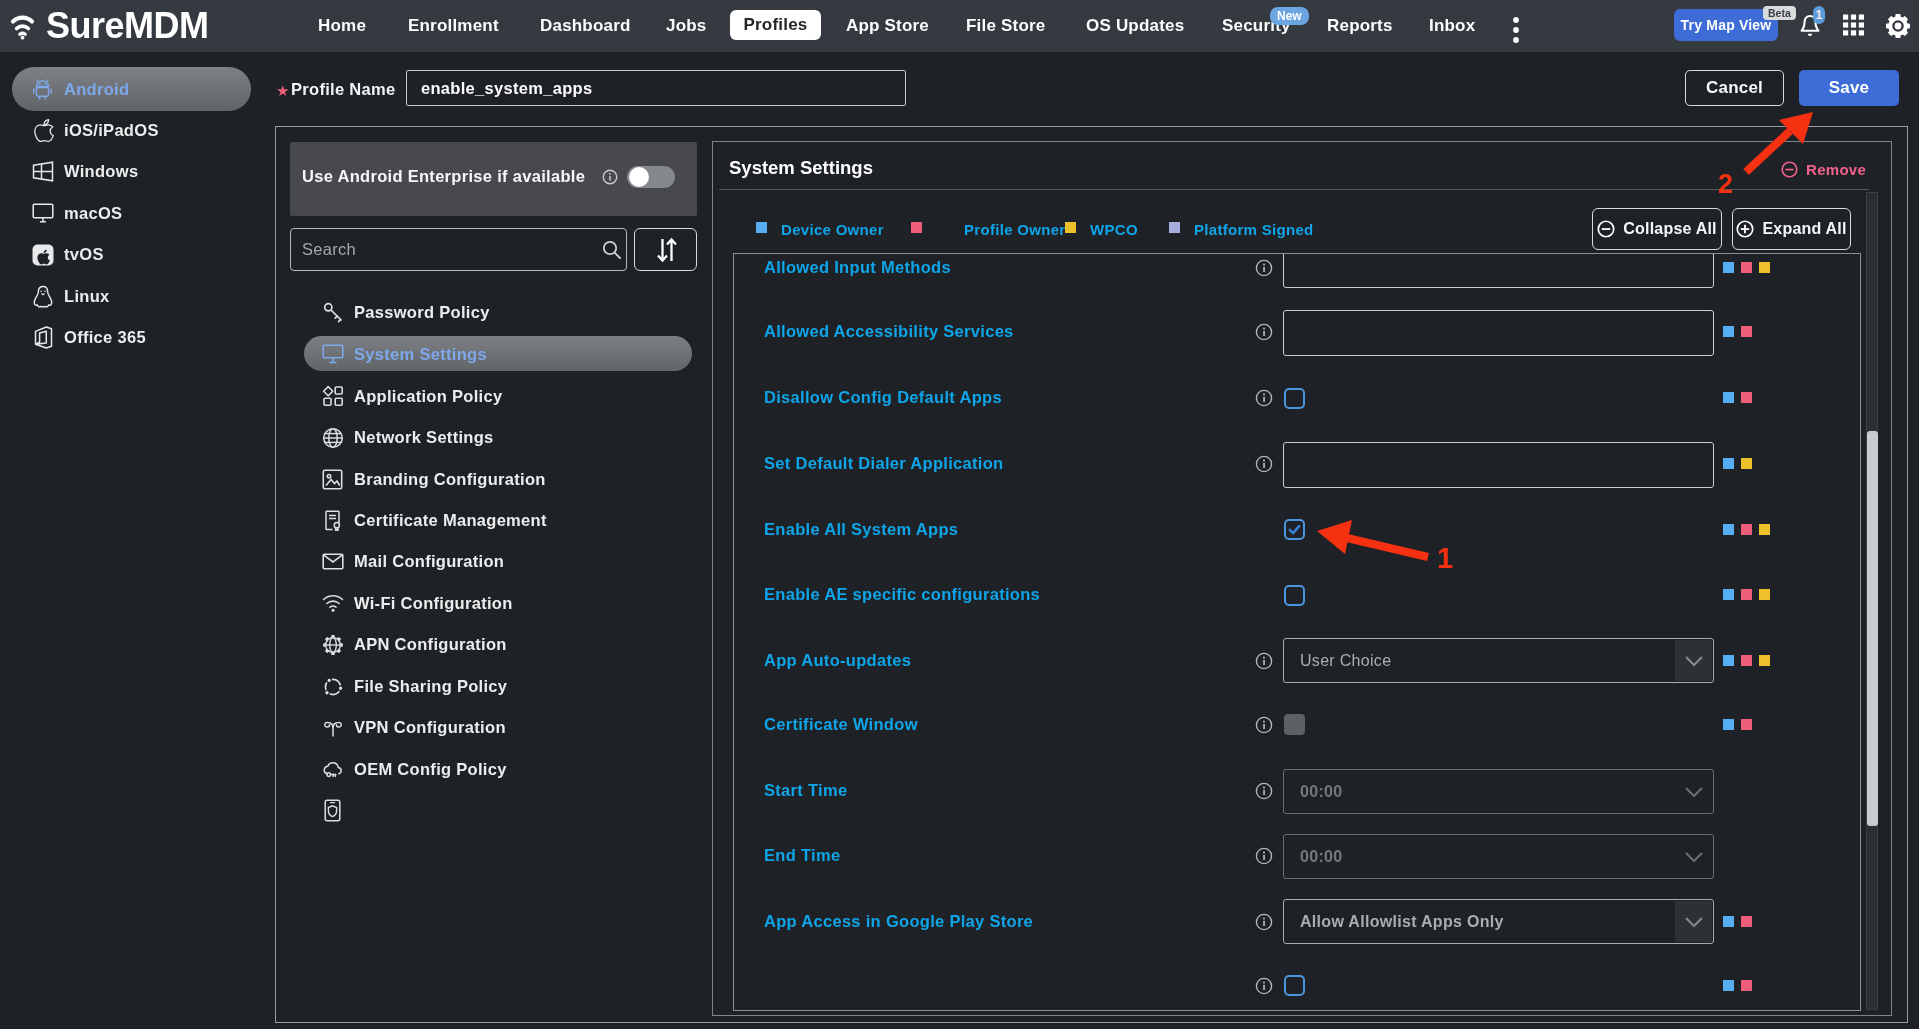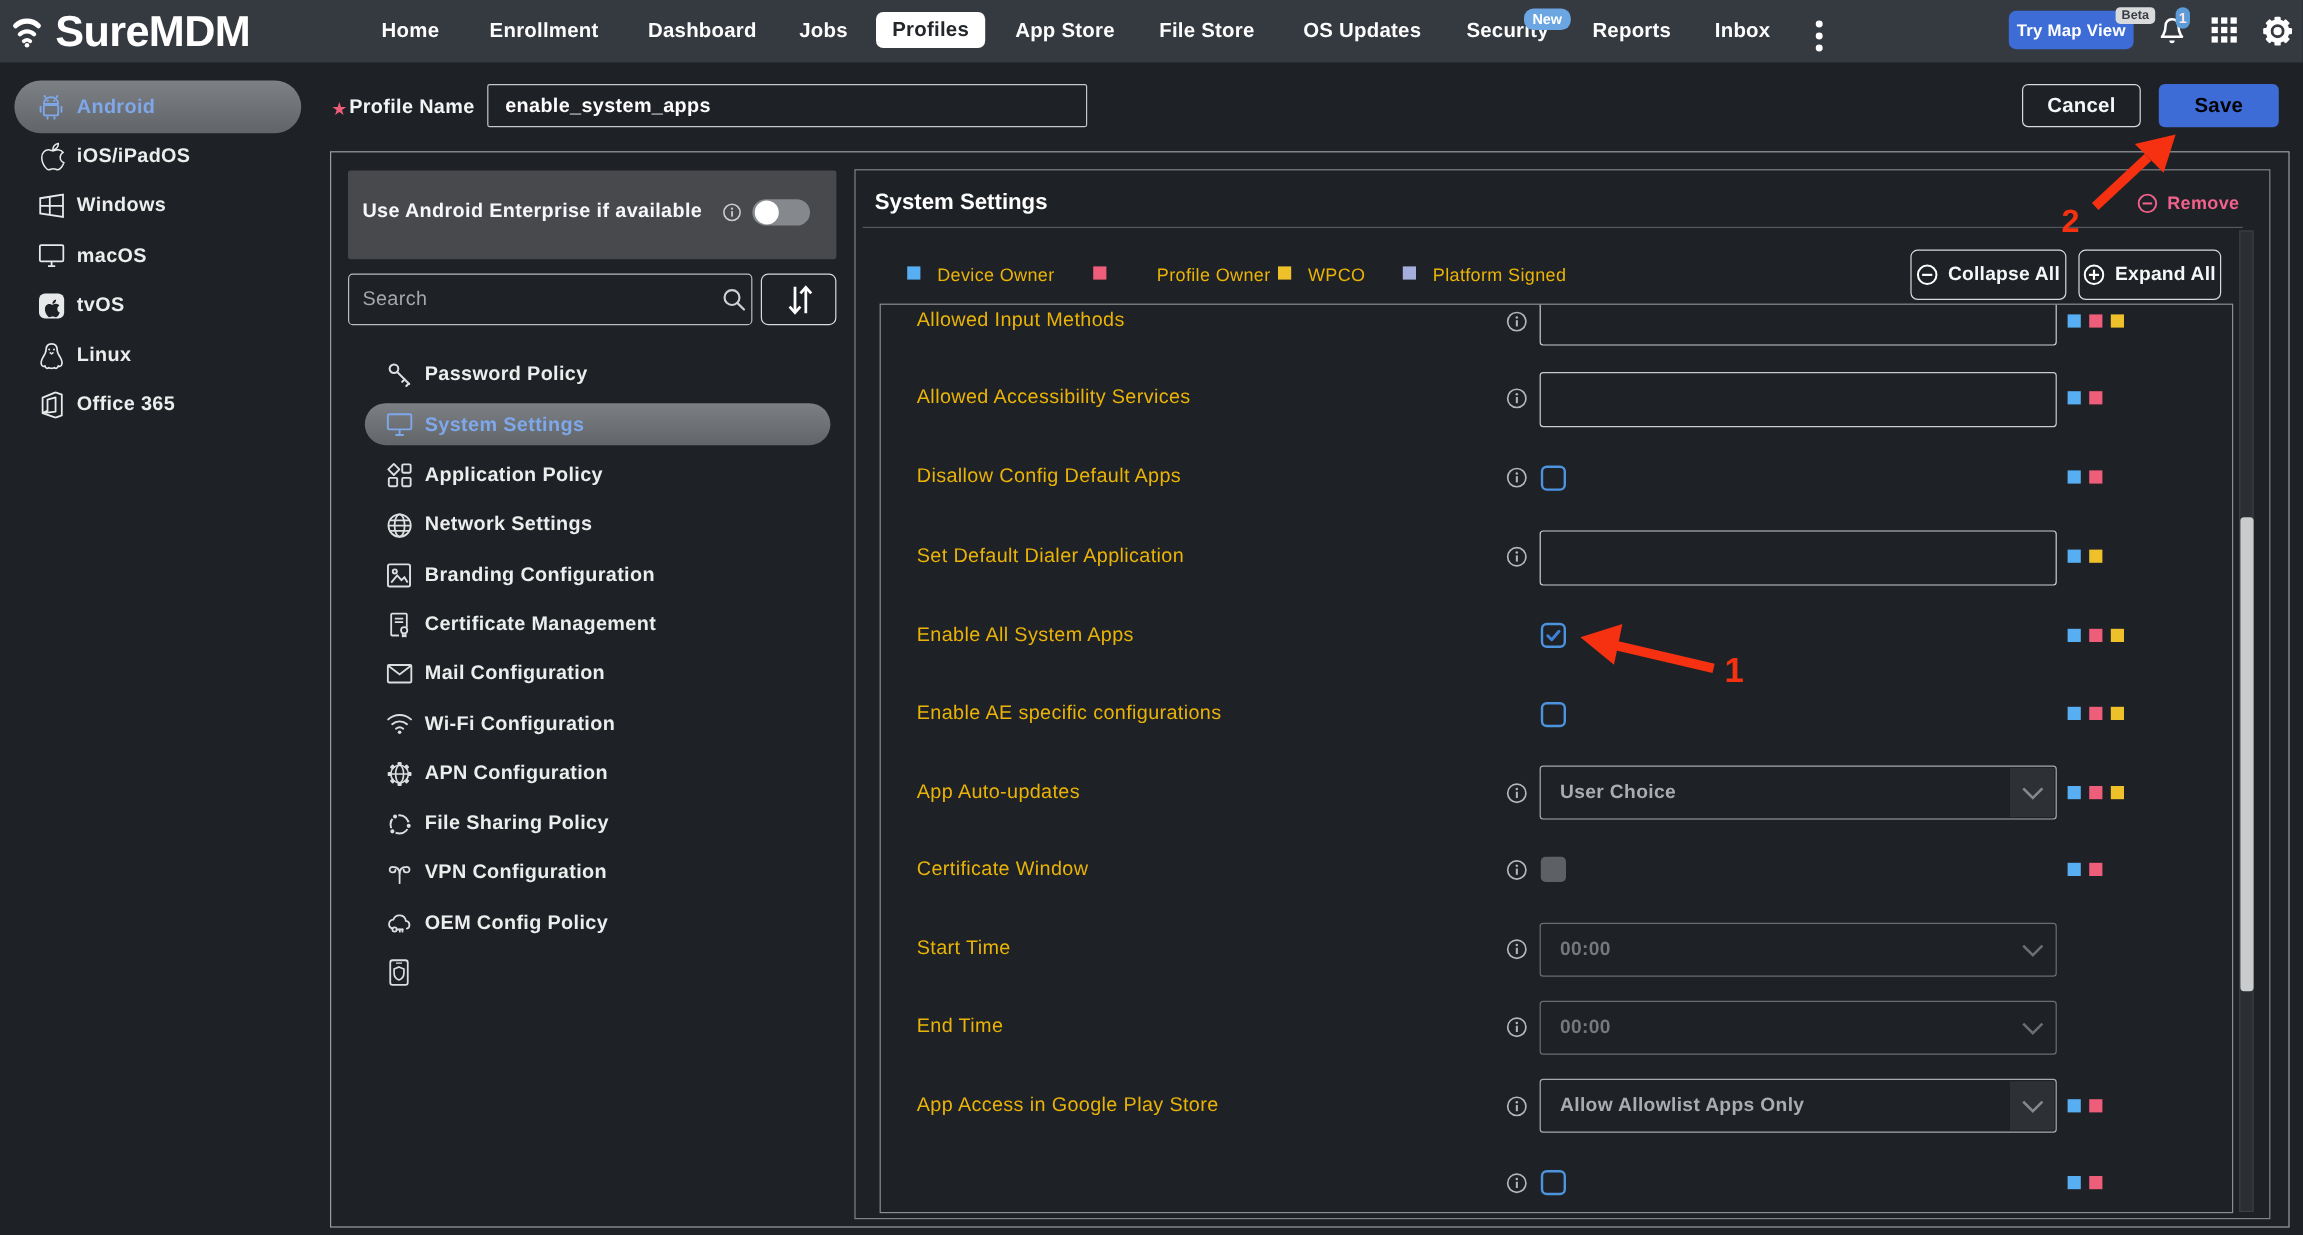--- a/index.html
+++ b/index.html
@@ -2,21 +2,21 @@
 <html><head>
 <meta charset="utf-8">
 <style>
 html,body{margin:0;padding:0}
 body{width:1919px;height:1029px;background:#1e2125;font-family:"Liberation Sans",sans-serif;overflow:hidden}
 .page{position:relative;width:1919px;height:1029px;overflow:hidden}
 .abs{position:absolute}
 .nav{position:absolute;top:0;height:52px;display:flex;align-items:center;color:#fdfdfe;font-weight:700;font-size:17px;letter-spacing:.2px}
 .mi{position:absolute;display:flex;align-items:center;color:#eceded;font-weight:700;font-size:16.5px;letter-spacing:.3px;height:36px}
 .osi{position:absolute;display:flex;align-items:center;color:#eceded;font-weight:700;font-size:16.5px;letter-spacing:.3px;height:36px}
-.lbl{position:absolute;color:#eab308;font-weight:400;font-size:16.5px;letter-spacing:.3px}
+.lbl{position:absolute;color:#0ea5e9;font-weight:700;font-size:16.5px;letter-spacing:.3px}
 .legsq{position:absolute;width:11px;height:11px}
 .btn{position:absolute;display:flex;align-items:center;justify-content:center;border:1px solid #d8dadc;border-radius:6px;color:#f6f7f8;font-weight:700;font-size:16px;letter-spacing:.2px;box-sizing:border-box}
 .inp{position:absolute;box-sizing:border-box;background:transparent;border:1px solid #cbced0;border-radius:3px}
 .sel{position:absolute;box-sizing:border-box;border:1px solid #a8abae;border-radius:3px;display:flex;align-items:center}
 .cb{position:absolute;width:21px;height:21px;box-sizing:border-box;border:2px solid #4d94e0;border-radius:5px}
 .cb svg{display:block}
 .info{position:absolute;width:18px;height:18px}
 </style>
 </head>
 <body>
@@ -90,21 +90,21 @@
 <circle cx="13" cy="13" r="7.8" fill="none" stroke="#fff" stroke-width="4"></circle>
 <circle cx="13" cy="13" r="3.4" fill="#fff"></circle>
 </svg>
 </div>
 
 <div class="abs" style="left:276px;top:82px;color:#ee5d79;font-size:15px">★</div>
 <div class="abs" style="left:291px;top:80px;color:#f3f4f5;font-weight:700;font-size:16.5px;letter-spacing:.3px">Profile Name</div>
 <div class="inp" style="left:406px;top:70px;width:500px;height:36px;border-color:#c6c8ca;border-radius:2px"></div>
 <div class="abs" style="left:421px;top:79px;color:#fdfdfe;font-weight:700;font-size:16.5px;letter-spacing:.3px">enable_system_apps</div>
 <div class="btn" style="left:1685px;top:70px;width:99px;height:36px;border-radius:5px;border-width:1.5px;font-size:17px">Cancel</div>
-<div class="abs" style="left:1799px;top:70px;width:100px;height:36px;background:#3d6cd7;border-radius:5px;display:flex;align-items:center;justify-content:center;color:#000000;font-weight:700;font-size:17px;letter-spacing:.2px">Save</div>
+<div class="abs" style="left:1799px;top:70px;width:100px;height:36px;background:#3d6cd7;border-radius:5px;display:flex;align-items:center;justify-content:center;color:#ffffff;font-weight:700;font-size:17px;letter-spacing:.2px">Save</div>
 
 <div class="abs" style="left:12px;top:67px;width:239px;height:44px;background:linear-gradient(#7d8084,#616469);border-radius:22px"></div>
 <div class="osi" style="left:64px;top:71px;color:#7ea8ea">Android</div>
 <div class="osi" style="left:64px;top:112px">iOS/iPadOS</div>
 <div class="osi" style="left:64px;top:153px">Windows</div>
 <div class="osi" style="left:64px;top:195px">macOS</div>
 <div class="osi" style="left:64px;top:236px">tvOS</div>
 <div class="osi" style="left:64px;top:278px">Linux</div>
 <div class="osi" style="left:64px;top:319px">Office 365</div>
 <div id="osicons">
@@ -427,21 +427,21 @@
 <div class="legsq" style="left:1007px;top:335px;background:#ee5d79"></div>
 <div class="legsq" style="left:1025px;top:335px;background:#eec12a"></div>
 
 <div class="lbl" style="left:30px;top:397px">App Auto-updates</div>
 <div class="info" style="left:521px;top:398px"><svg width="18" height="18" viewBox="0 0 18 18">
             <circle cx="9" cy="9" r="7.6" fill="none" stroke="#b4b6b9" stroke-width="1.4"></circle>
             <rect x="8.2" y="7.8" width="1.7" height="5.2" fill="#b4b6b9"></rect>
             <circle cx="9" cy="5.5" r="1.05" fill="#b4b6b9"></circle>
           </svg></div>
 <div class="sel" style="left:549px;top:384px;width:431px;height:45px">
-<span style="margin-left:16px;color:#aaadb0;font-weight:700;font-size:16px;letter-spacing:.3px">User Choice</span>
+<span style="margin-left:16px;color:#aaadb0;font-weight:400;font-size:16px;letter-spacing:.3px">User Choice</span>
 <div style="position:absolute;right:1px;top:1px;bottom:1px;width:37px;background:#2d3034;display:flex;align-items:center;justify-content:center">
             <svg width="20" height="12" viewBox="0 0 20 12">
               <path d="M2 2 L10 10 L18 2" fill="none" stroke="#85888c" stroke-width="2.2"></path>
             </svg>
           </div>
 </div>
 <div class="legsq" style="left:989px;top:401px;background:#57aef2"></div>
 <div class="legsq" style="left:1007px;top:401px;background:#ee5d79"></div>
 <div class="legsq" style="left:1025px;top:401px;background:#eec12a"></div>
 

